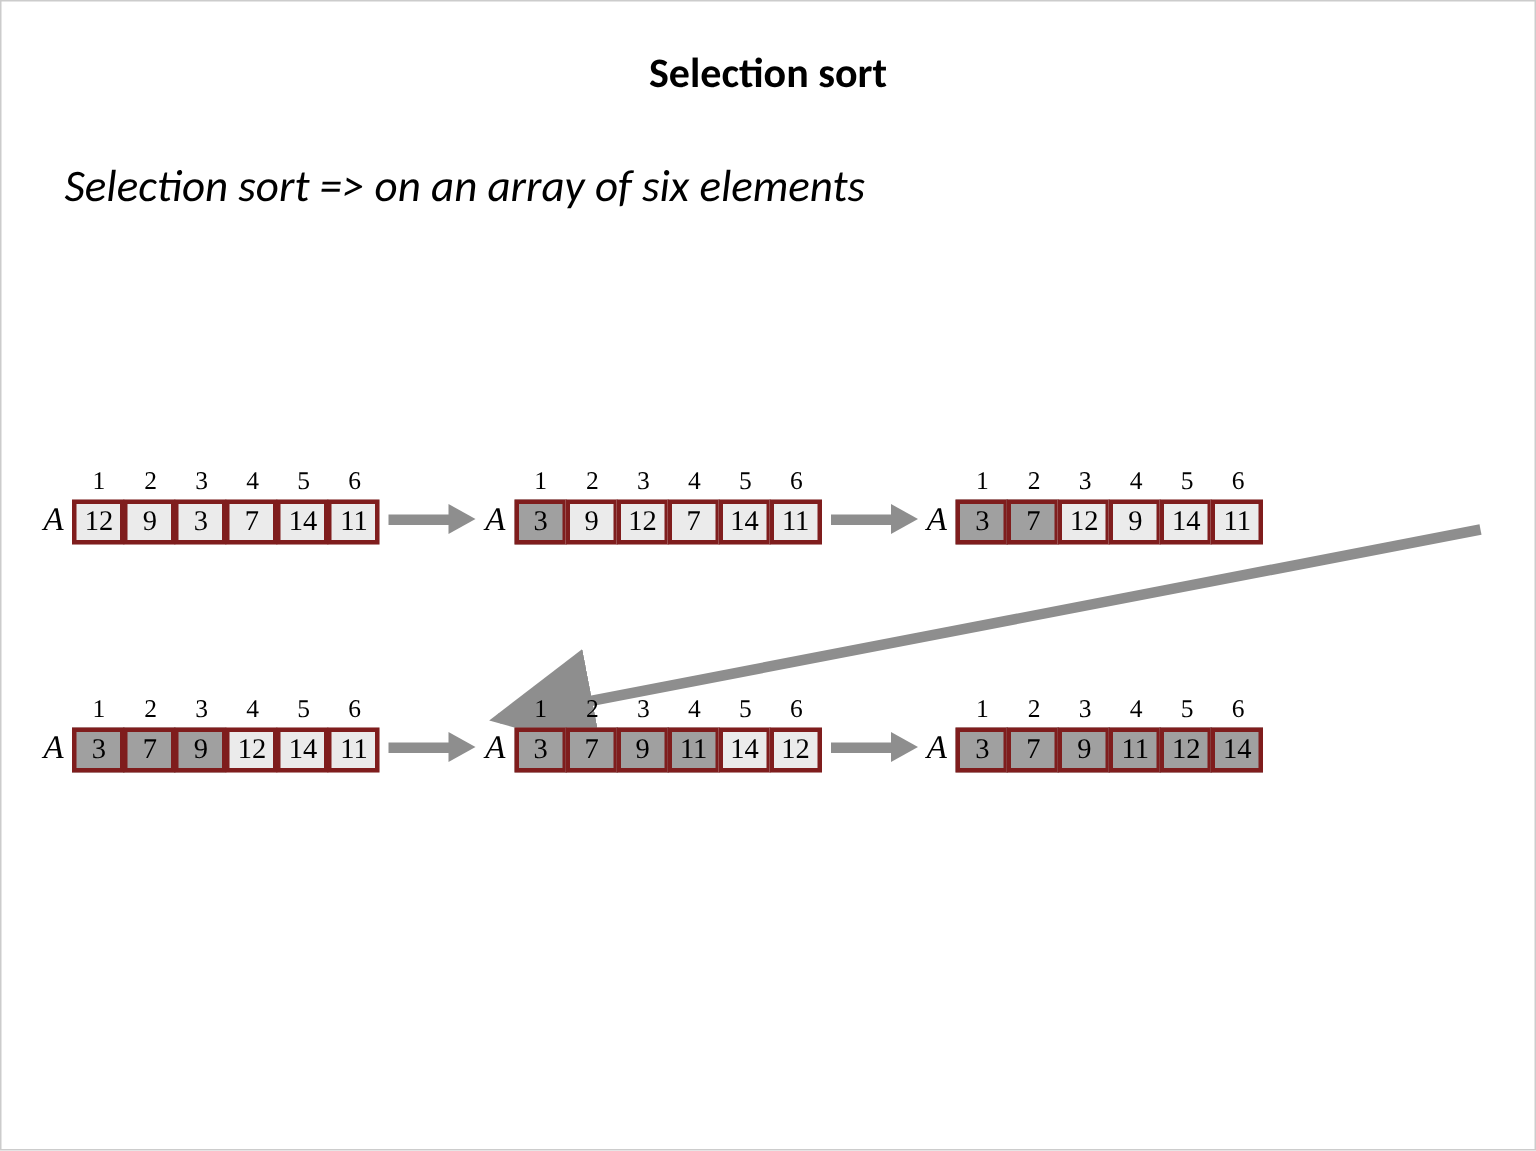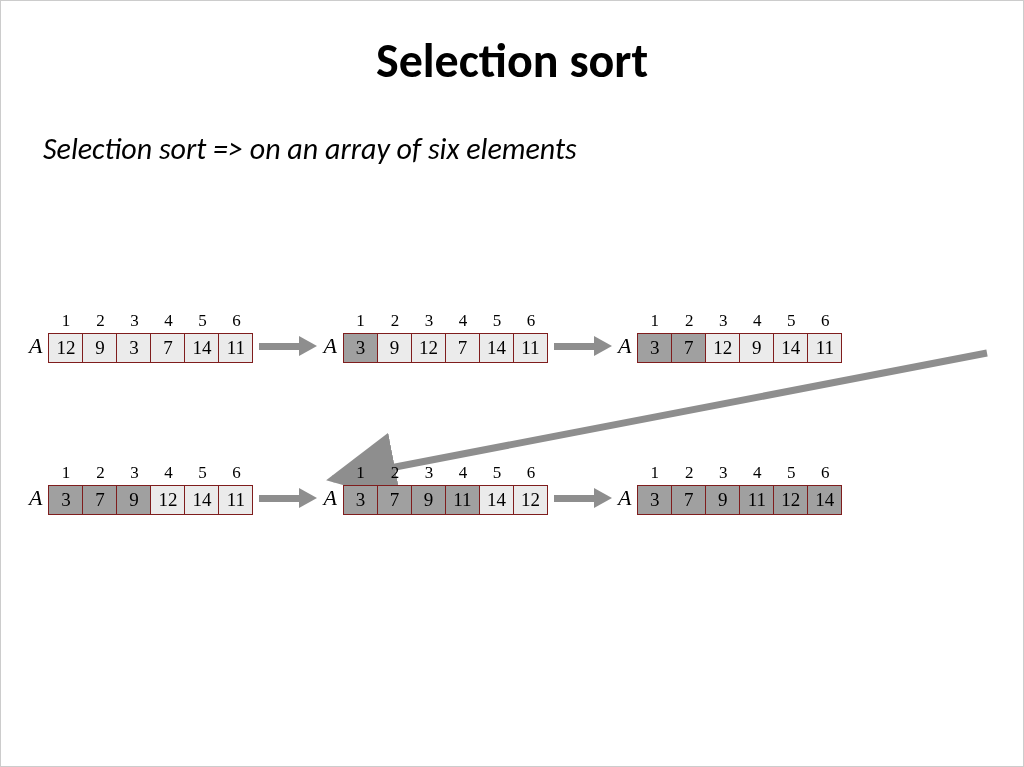--- a/index.html
+++ b/index.html
@@ -6,21 +6,21 @@
   body {
     width: 1024px;
     height: 767px;
     background: #ffffff;
     font-family: Calibri, Arial, sans-serif;
     position: relative;
     border: 1px solid #ccc;
   }
   .title {
     text-align: center;
-    font-size: 48px;
+    font-size: 28px;
     font-weight: bold;
     color: #000;
     padding-top: 30px;
   }
   .subtitle {
     font-size: 30px;
     color: #000;
     padding: 40px 0 0 42px;
     font-style: italic;
   }
@@ -56,21 +56,21 @@
     align-items: center;
   }
   .idx {
     font-size: 17px;
     margin-bottom: 2px;
     height: 20px;
   }
   .cell {
     width: 35px;
     height: 30px;
-    border: 1px solid #7f1d1d;
+    border: 3px solid #7f1d1d;
     display: flex;
     align-items: center;
     justify-content: center;
     font-size: 19px;
     margin-left: -1px;
   }
   .col:first-child .cell { margin-left: 0; }
   .light { background: #ebebeb; }
   .dark  { background: #a0a0a0; }
   .arrow-h {

